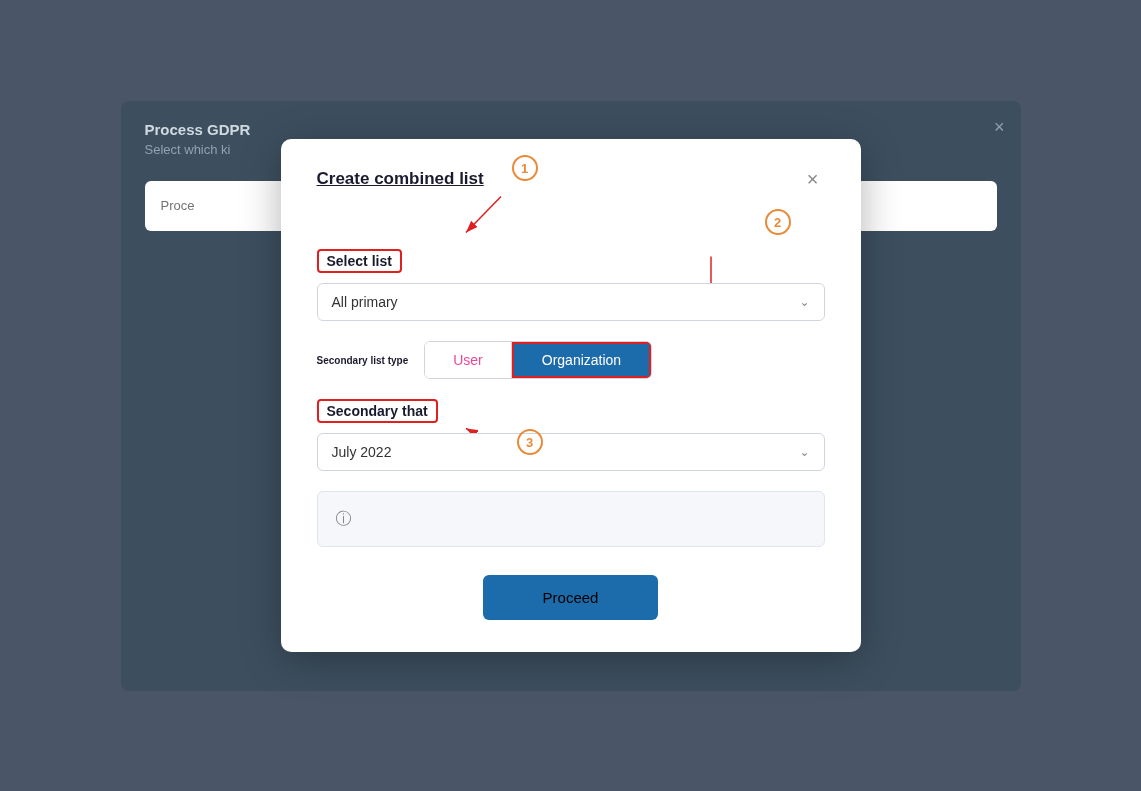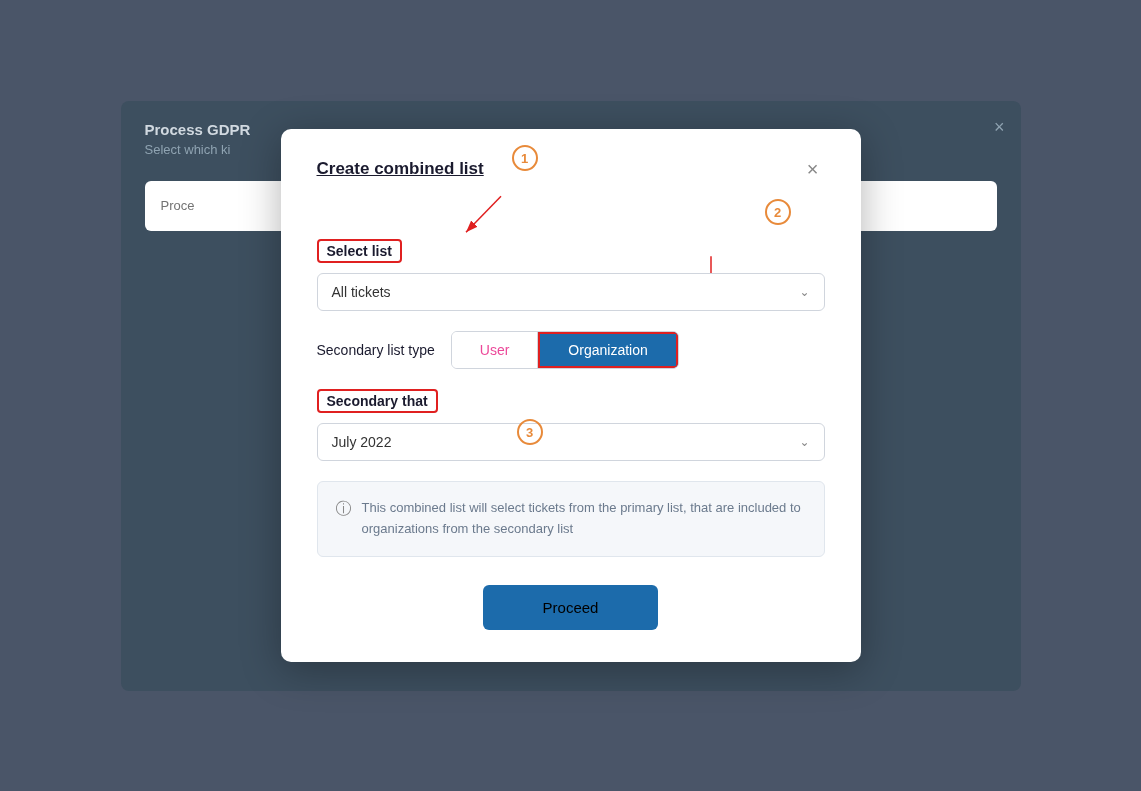--- a/index.html
+++ b/index.html
@@ -174,22 +174,22 @@
 
     
     .secondary-type-row {
       display: flex;
       align-items: center;
       gap: 16px;
       margin-bottom: 20px;
     }
 
     .secondary-type-label {
-      font-size: 14px;
-      font-weight: 400;
+      font-size: 10px;
+      font-weight: 700;
       color: #1a1a2e;
       white-space: nowrap;
     }
 
     .toggle-group {
       display: flex;
       border: 1px solid #d0d5dd;
       border-radius: 6px;
       overflow: hidden;
     }
@@ -292,21 +292,21 @@
         <div class="annotation-circle" style="top:-60px; left:195px;">1</div>
       </div>
 
       <div class="field-section">
         <div class="field-label-highlighted">Select list</div>
         
         <div style="position:absolute; top:-40px; right:60px;">
           <div class="annotation-circle">2</div>
         </div>
         <div class="dropdown">
-          <span>All tickets</span>
+          <span>All primary</span>
           <span class="dropdown-chevron">⌄</span>
         </div>
       </div>
 
       <div class="secondary-type-row">
         <span class="secondary-type-label">Secondary list type</span>
         <div class="toggle-group">
           <button class="toggle-btn toggle-btn-user">User</button>
           <button class="toggle-btn toggle-btn-org">Organization</button>
         </div>
@@ -319,20 +319,19 @@
         </div>
         <div class="field-label-highlighted">Secondary that</div>
         <div class="dropdown">
           <span>July 2022</span>
           <span class="dropdown-chevron">⌄</span>
         </div>
       </div>
 
       <div class="info-box">
         <span class="info-icon">ⓘ</span>
-        <span class="info-text">This combined list will select tickets from the primary list, that are included to organizations from the secondary list</span>
       </div>
 
       <button class="proceed-btn">Proceed</button>
 
     </div>
   </div>
 </div>
 
 </body></html>

